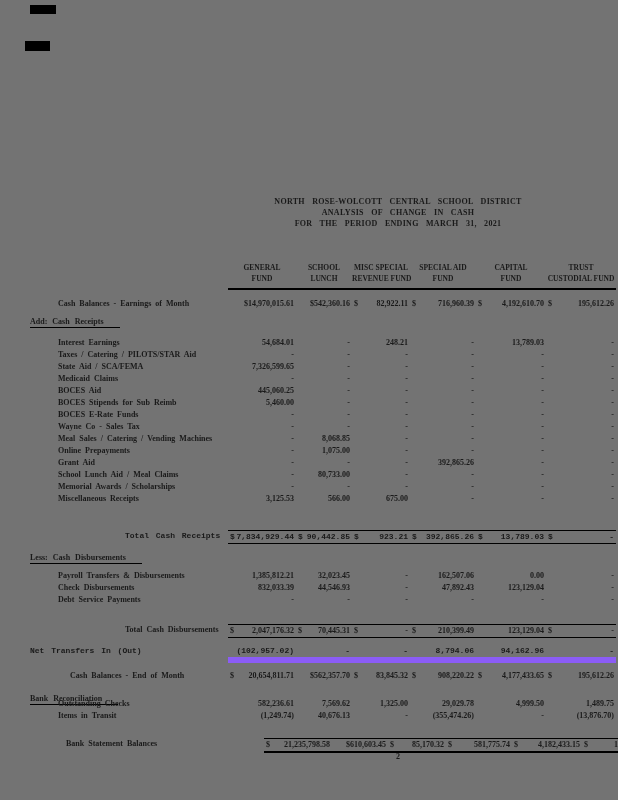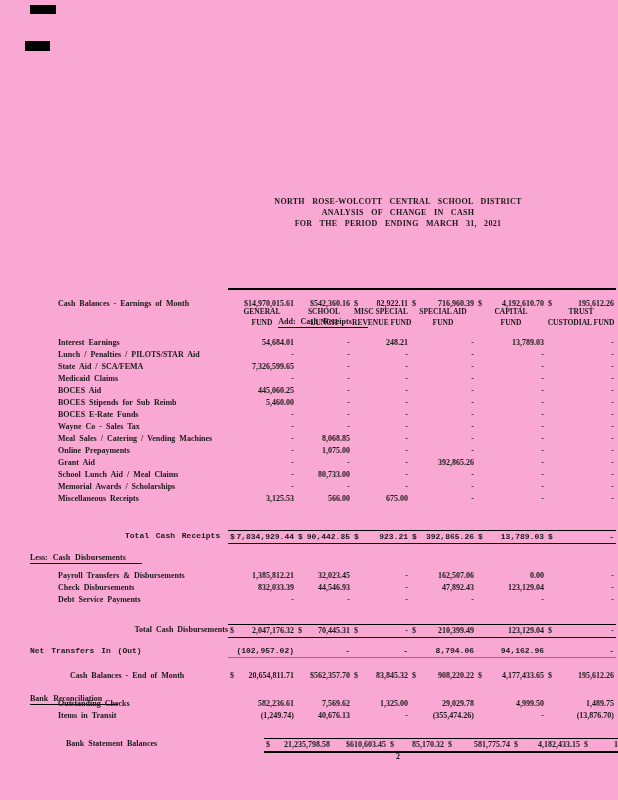--- a/index.html
+++ b/index.html
@@ -1,16 +1,16 @@
 <!DOCTYPE html>
 <html><head>
 <meta charset="utf-8">
 <style>
   html,body{margin:0;padding:0;background:#fff;}
-  .page{position:relative;width:618px;height:800px;background:#f9a8d4;overflow:hidden;
+  .page{position:relative;width:618px;height:800px;background:#737373;overflow:hidden;
         font-family:"Liberation Serif",serif;font-weight:bold;color:#1a1a1a;}
   .redaction{position:absolute;background:#000;}
   .titles{position:absolute;left:230px;top:196px;width:336px;text-align:center;
           font-size:8px;line-height:11px;word-spacing:5px;letter-spacing:.3px;}
   .abs{position:absolute;left:30px;width:586px;}
   .grid-row{display:grid;grid-template-columns:198px 68px 56px 58px 66px 70px 70px;
             height:12px;line-height:12px;font-size:8px;}
   .grid-row .label{word-spacing:2px;white-space:nowrap;overflow:visible;}
   .cell{position:relative;display:flex;align-items:center;padding:0 2px;}
   .cell .cur{margin-right:auto;}
@@ -19,39 +19,39 @@
   .hdr .hcell{font-size:7.5px;line-height:11px;text-align:center;white-space:nowrap;}
   .hdr{height:24px;}
   .hrule{position:absolute;left:228px;top:288px;width:388px;height:2px;background:#000;}
   
   .ul-label{display:inline-block;border-bottom:1.2px solid #000;padding-right:16px;
             font-size:8px;line-height:11px;word-spacing:3px;}
   
   .ind0{padding-left:0;} .ind28{padding-left:28px;} .ind40{padding-left:40px;} .ind95{padding-left:95px;}
   
   .total .cell{border-top:1.4px solid #000;border-bottom:1px solid #000;}
-  .underb .cell{border-bottom:1px solid #8b5cf6;}
+  .underb .cell{border-bottom:6px solid #8b5cf6;}
   .final .cell{border-top:1px solid #000;border-bottom:2.5px solid #000;}
   .pagenum{position:absolute;left:230px;top:752px;width:336px;text-align:center;font-size:8px;}
 </style>
 </head>
 <body>
 
 <div class="page">
 
   <div class="redaction" style="left:30px;top:5px;width:26px;height:9px;"></div>
   <div class="redaction" style="left:25px;top:41px;width:25px;height:10px;"></div>
 
   <div class="titles">
     <div>NORTH ROSE-WOLCOTT CENTRAL SCHOOL DISTRICT</div>
     <div>ANALYSIS OF CHANGE IN CASH</div>
     <div>FOR THE PERIOD ENDING MARCH 31, 2021</div>
   </div>
 
-  <div class="abs grid-row hdr" style="top:262px;margin-top:44px;" id="col-headers">
+  <div class="abs grid-row hdr" style="top:262px;" id="col-headers">
       <div></div>
       <div class="hcell">
         <div>GENERAL</div>
         <div>FUND</div>
       </div>
       <div class="hcell">
         <div>SCHOOL</div>
         <div>LUNCH</div>
       </div>
       <div class="hcell">
@@ -94,21 +94,21 @@
           <span class="cur">$</span>
           <span class="val">4,192,610.70</span>
         </div>
         <div class="cell">
           <span class="cur">$</span>
           <span class="val">195,612.26</span>
         </div>
       </div>
     </div>
 
-  <div class="abs" style="top:310px;text-align:center;">
+  <div class="abs" style="top:310px;">
     <span class="ul-label">Add: Cash Receipts</span>
   </div>
 
   <div class="abs" style="top:337px;" id="sec-receipts">
       <div class="grid-row">
         <div class="label ind28">Interest Earnings</div>
         <div class="cell">
           <span class="val">54,684.01</span>
         </div>
         <div class="cell">
@@ -121,21 +121,21 @@
           <span class="val">-</span>
         </div>
         <div class="cell">
           <span class="val">13,789.03</span>
         </div>
         <div class="cell">
           <span class="val">-</span>
         </div>
       </div>
       <div class="grid-row">
-        <div class="label ind28">Lunch / Penalties / PILOTS/STAR Aid</div>
+        <div class="label ind28">Taxes / Catering / PILOTS/STAR Aid</div>
         <div class="cell">
           <span class="val">-</span>
         </div>
         <div class="cell">
           <span class="val">-</span>
         </div>
         <div class="cell">
           <span class="val">-</span>
         </div>
         <div class="cell">
@@ -495,21 +495,21 @@
         </div>
         <div class="cell">
           <span class="val">-</span>
         </div>
         <div class="cell">
           <span class="val">-</span>
         </div>
       </div>
     </div>
 
-  <div class="abs" style="top:624px;text-align:right;" id="sec-total-disbursements">
+  <div class="abs" style="top:624px;" id="sec-total-disbursements">
       <div class="grid-row total">
         <div class="label ind95">Total Cash Disbursements</div>
         <div class="cell">
           <span class="cur">$</span>
           <span class="val">2,047,176.32</span>
         </div>
         <div class="cell">
           <span class="cur">$</span>
           <span class="val">70,445.31</span>
         </div>

